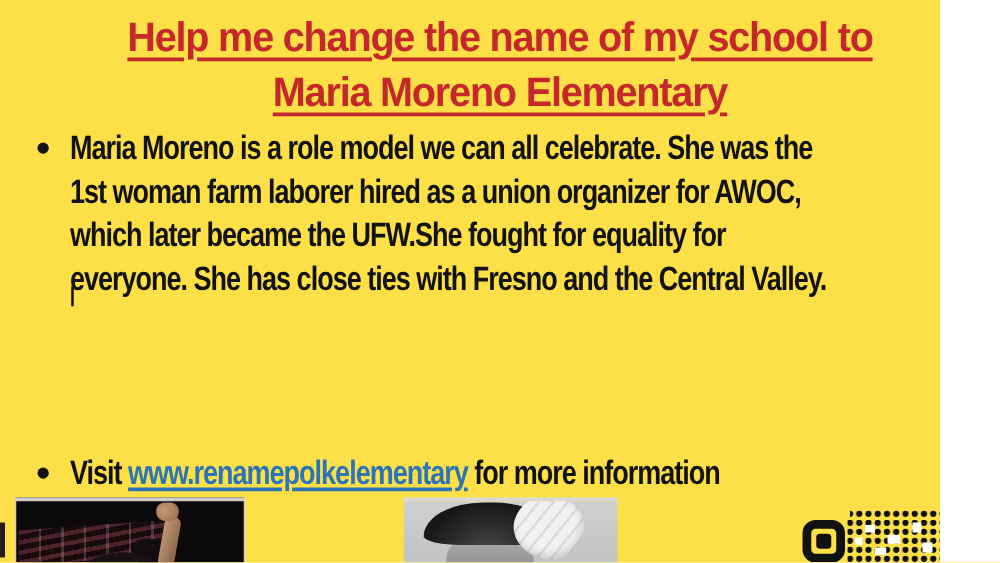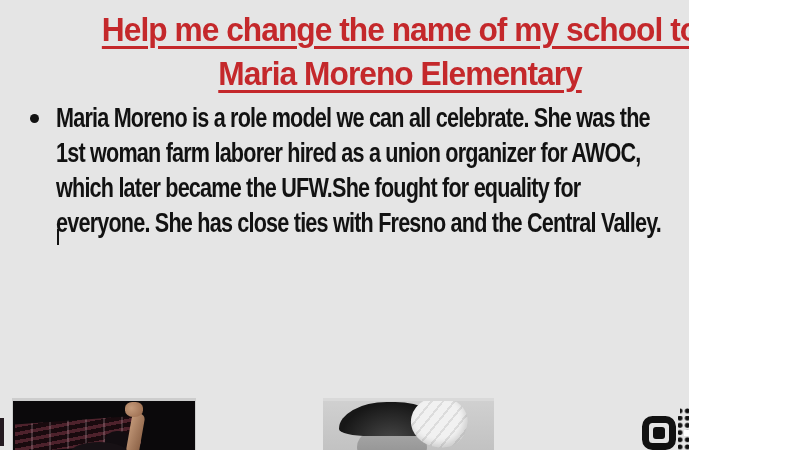--- a/index.html
+++ b/index.html
@@ -1,19 +1,19 @@
 <!DOCTYPE html>
 <html style="--title-red: #c4282b; --body-text: #121212; --link-blue: #2b74b8; --qr-black: #111111;"><head>
 <meta charset="utf-8">
 <style>
   html,body{margin:0;padding:0;}
   .page{
     position:relative;
-    width:689px;height:450px;
-    background:#e5e5e5;
+    width:752px;height:450px;
+    background:#fde047;
     overflow:hidden;
     font-family:"Liberation Sans", sans-serif;
   }
 
   
   .title{position:absolute;left:0;top:8px;width:800px;}
   .title-line{
     width:800px;height:44px;line-height:44px;
     text-align:center;
     font-size:33px;font-weight:bold;letter-spacing:-1px;
@@ -139,20 +139,24 @@
     <span class="dot"></span>
     <div class="line">Maria Moreno is a role model we can all celebrate. She was the</div>
     <div class="line">1st woman farm laborer hired as a union organizer for AWOC,</div>
     <div class="line">which later became the UFW.She fought for equality for</div>
     <div class="line">everyone. She has close ties with Fresno and the Central Valley.</div>
   </div>
 
   <div class="caret"></div>
 
 
+  <div class="bullet" style="top:361px">
+    <span class="dot"></span>
+    <div class="line"><span>Visit </span><span class="link">www.renamepolkelementary</span><span> for more information</span></div>
+  </div>
 
   <div class="sliver"></div>
 
   <div class="photo1" aria-label="audience-raised-fist-photo">
     <div class="p1-seats"></div>
     <div class="p1-fig"></div>
     <div class="p1-head"></div>
     <div class="p1-arm"></div>
     <div class="p1-fist"></div>
   </div>

